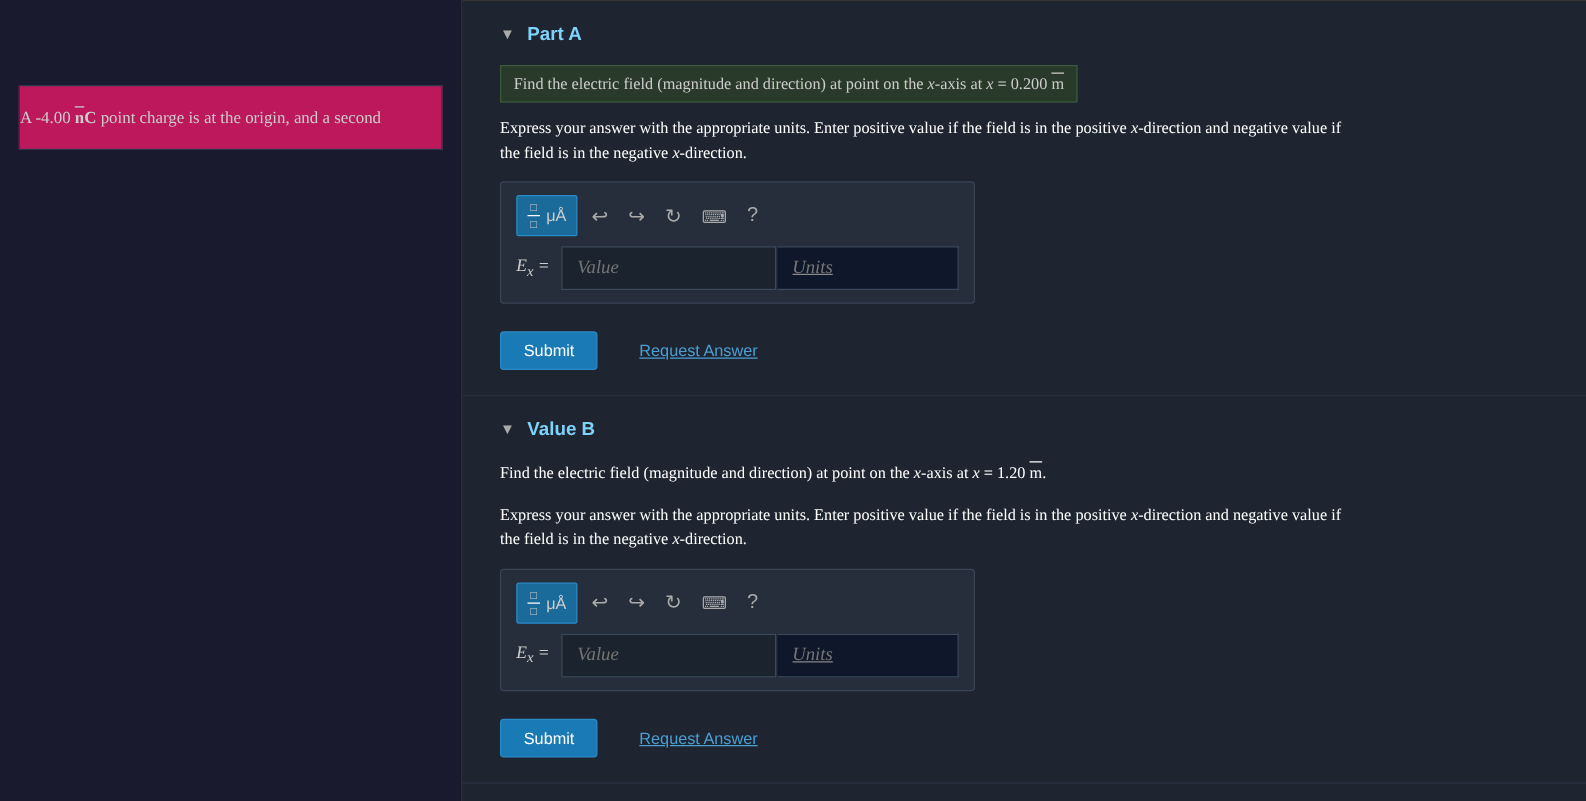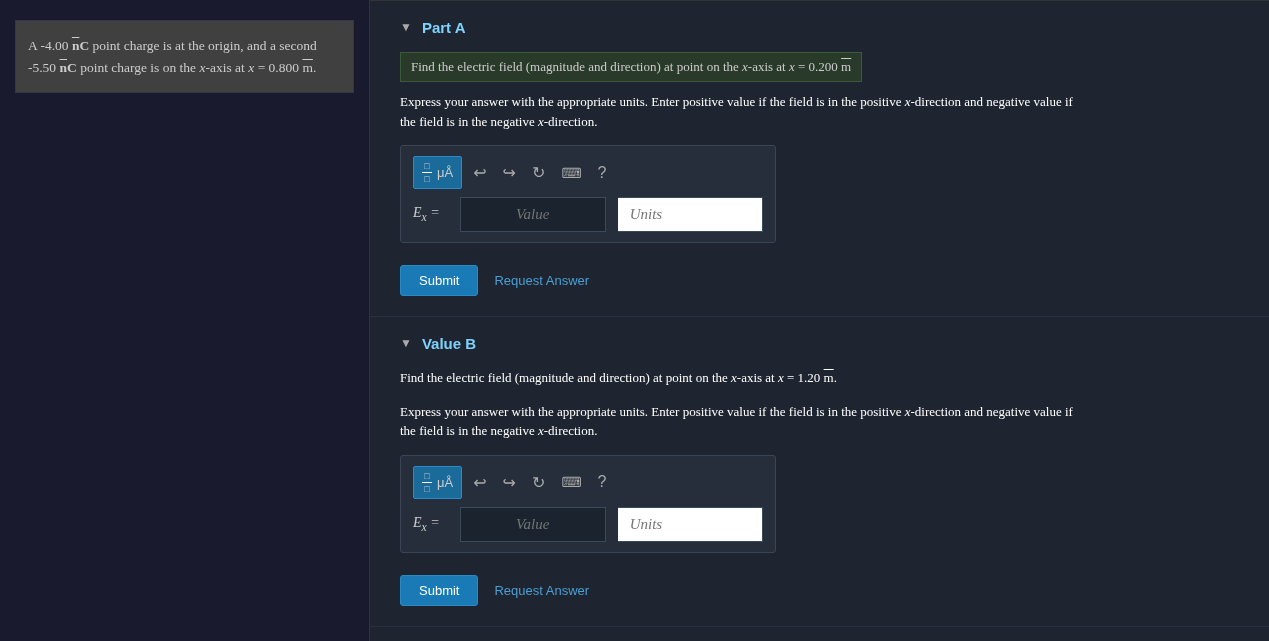--- a/index.html
+++ b/index.html
@@ -15,26 +15,27 @@
 
     .sidebar {
       width: 370px;
       min-width: 370px;
       background-color: #1a1a2e;
       padding: 20px 15px;
       border-right: 1px solid #333;
     }
 
     .sidebar-content {
-      background-color: #404040;
+      background-color: #be185d;
       border: 1px solid #2a3a4a;
-      padding: 14px 12px;
+      padding: 14px 0;
       color: #ccc;
       font-size: 13.5px;
       line-height: 1.6;
+      margin-top: 48px;
     }
 
     .sidebar-content .overline {
       text-decoration: overline;
     }
 
     .main-content {
       flex: 1;
       background-color: #1e2530;
       overflow-y: auto;
@@ -126,94 +127,94 @@
       border: none;
       color: #aaa;
       font-size: 16px;
       cursor: pointer;
       padding: 3px 5px;
     }
 
     .input-row {
       display: flex;
       align-items: center;
-      gap: 12px;
+      gap: 1px;
     }
 
     .eq-label {
       font-style: italic;
       font-size: 14px;
       color: #ccc;
       margin-right: 8px;
       white-space: nowrap;
     }
 
     .value-input {
       background-color: #1a232e;
       border: 1px solid #3a4a5a;
       color: #f9a8d4;
       font-style: italic;
       font-size: 15px;
       padding: 8px 12px;
-      width: 146px;
+      width: 172px;
       outline: none;
       font-family: Georgia, serif;
-      text-align: center;
     }
 
     .units-input {
-      background-color: #ffffff;
+      background-color: #0f172a;
       border: 1px solid #3a4a5a;
       border-left: none;
       color: #888;
       font-style: italic;
       font-size: 15px;
       padding: 8px 12px;
       width: 145px;
       outline: none;
       font-family: Georgia, serif;
+      text-decoration: underline;
     }
 
     .action-row {
       display: flex;
       align-items: center;
-      gap: 16px;
+      gap: 33px;
       margin-top: 12px;
     }
 
     .submit-btn {
       background-color: #1a7ab5;
       border: 1px solid #2a8ac5;
       color: #fff;
       padding: 7px 18px;
       font-size: 13px;
       cursor: pointer;
       border-radius: 3px;
       font-family: Arial, sans-serif;
     }
 
     .request-link {
       color: #4a9fd4;
       font-size: 13px;
+      text-decoration: underline;
       cursor: pointer;
       font-family: Arial, sans-serif;
       text-align: right;
     }
 
     .top-border {
       border-top: 1px solid #333;
     }
   </style>
 </head>
 <body>
 
 <div class="sidebar">
   <div class="sidebar-content">
     <span>A -4.00 <span class="overline"><strong>n</strong></span><strong>C</strong> point charge is at the origin, and a second</span><br>
-    <span>-5.50 <span class="overline"><strong>n</strong></span><strong>C</strong> point charge is on the <span class="math-italic">x</span>-axis at <span class="math-italic">x</span> = 0.800 <span style="text-decoration:overline">m</span>.</span>
   </div>
 </div>
 
 <div class="main-content">
 
   <div class="part-section top-border">
     <div class="part-header">
       <span class="part-arrow">▼</span>
       <span class="part-title">Part A</span>
     </div>

